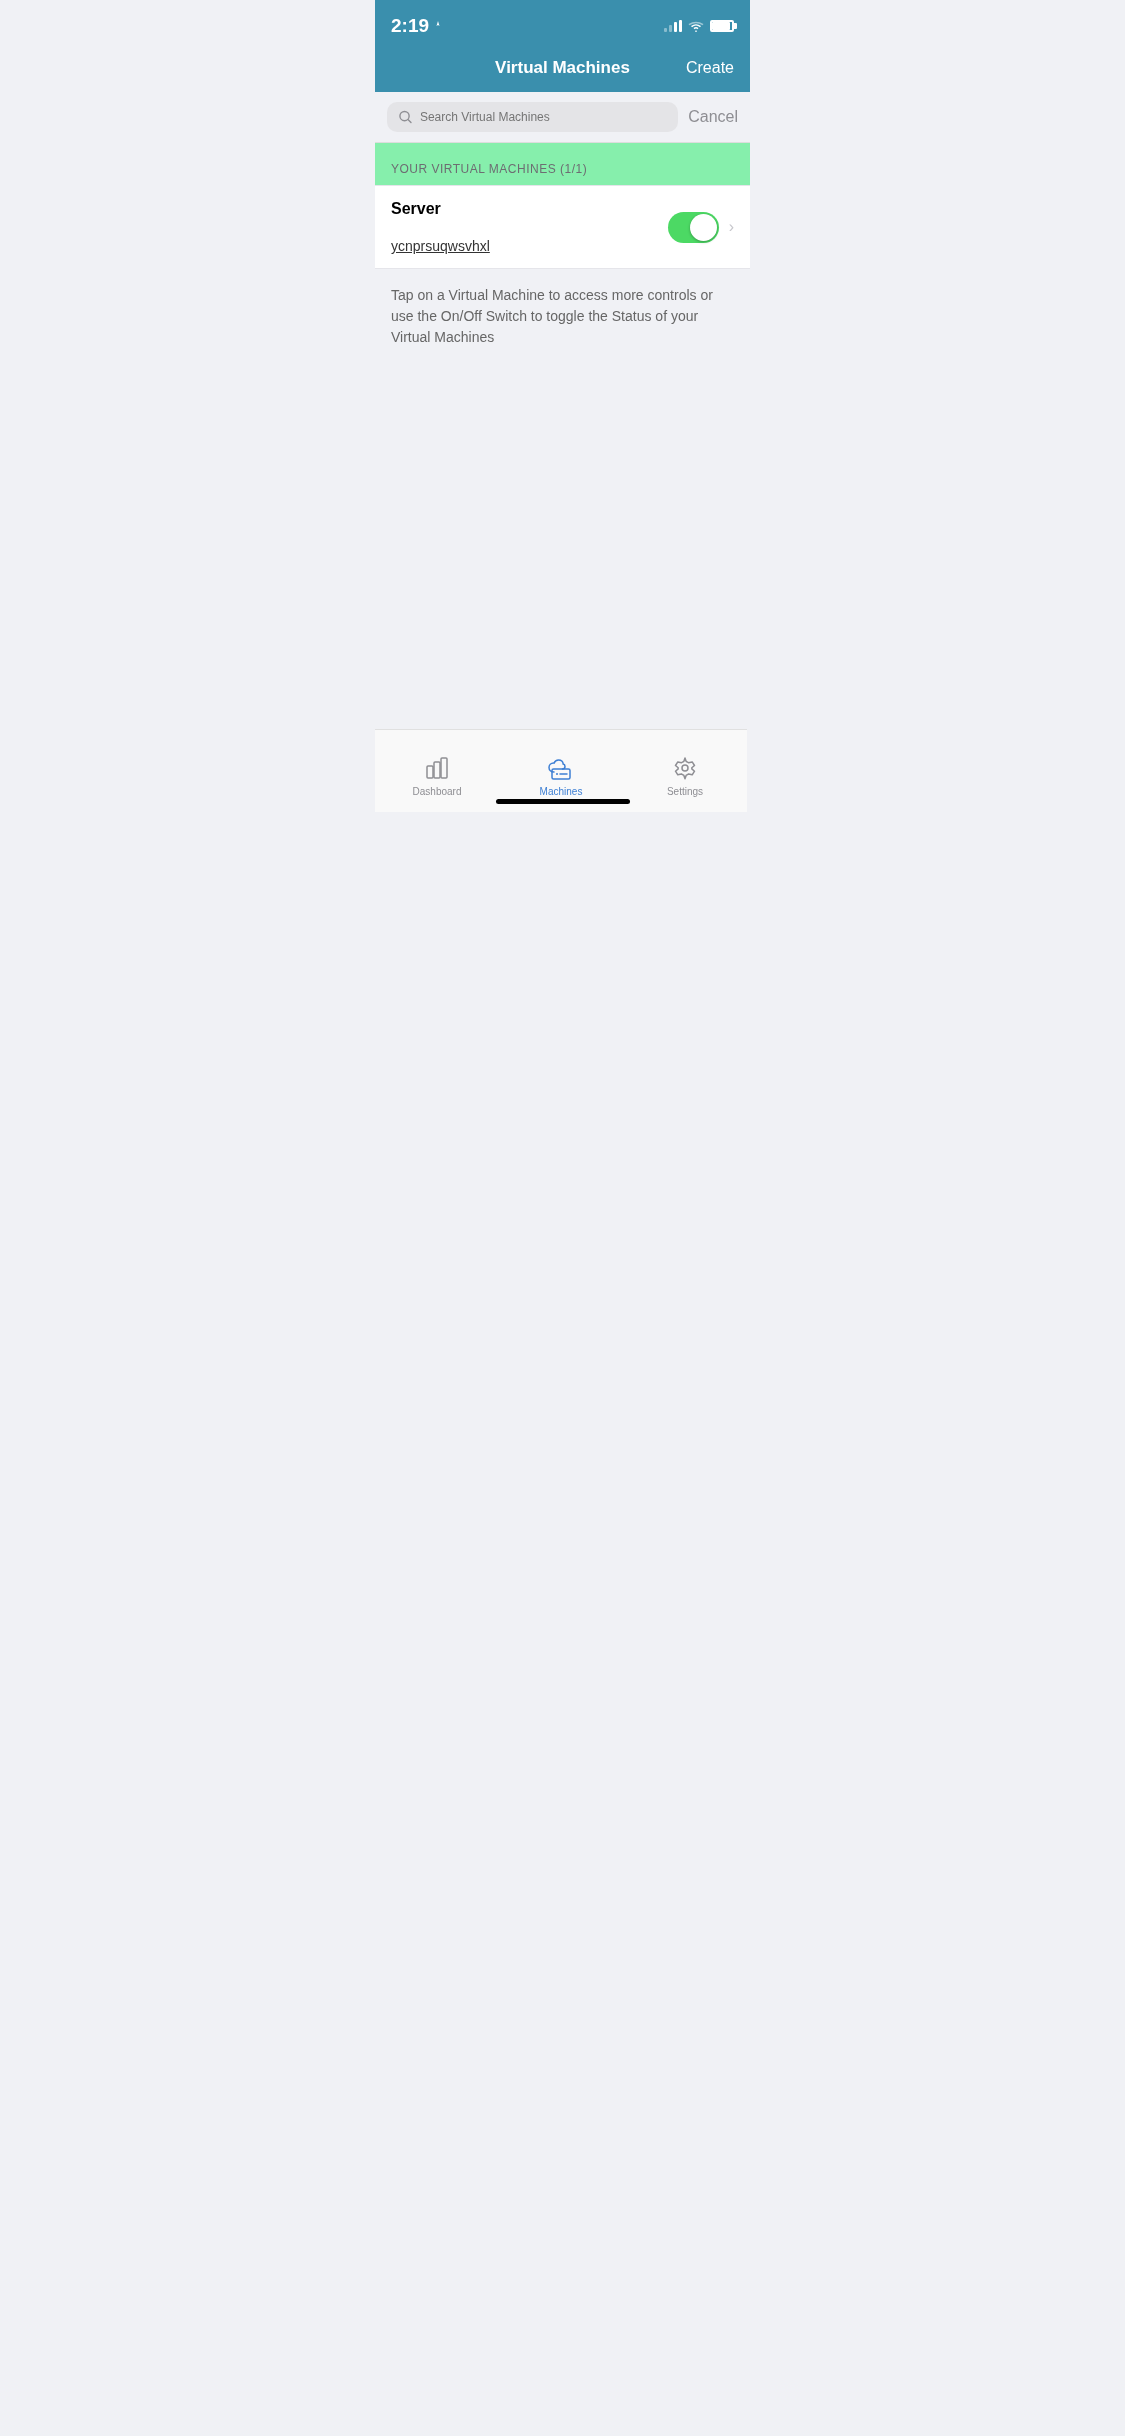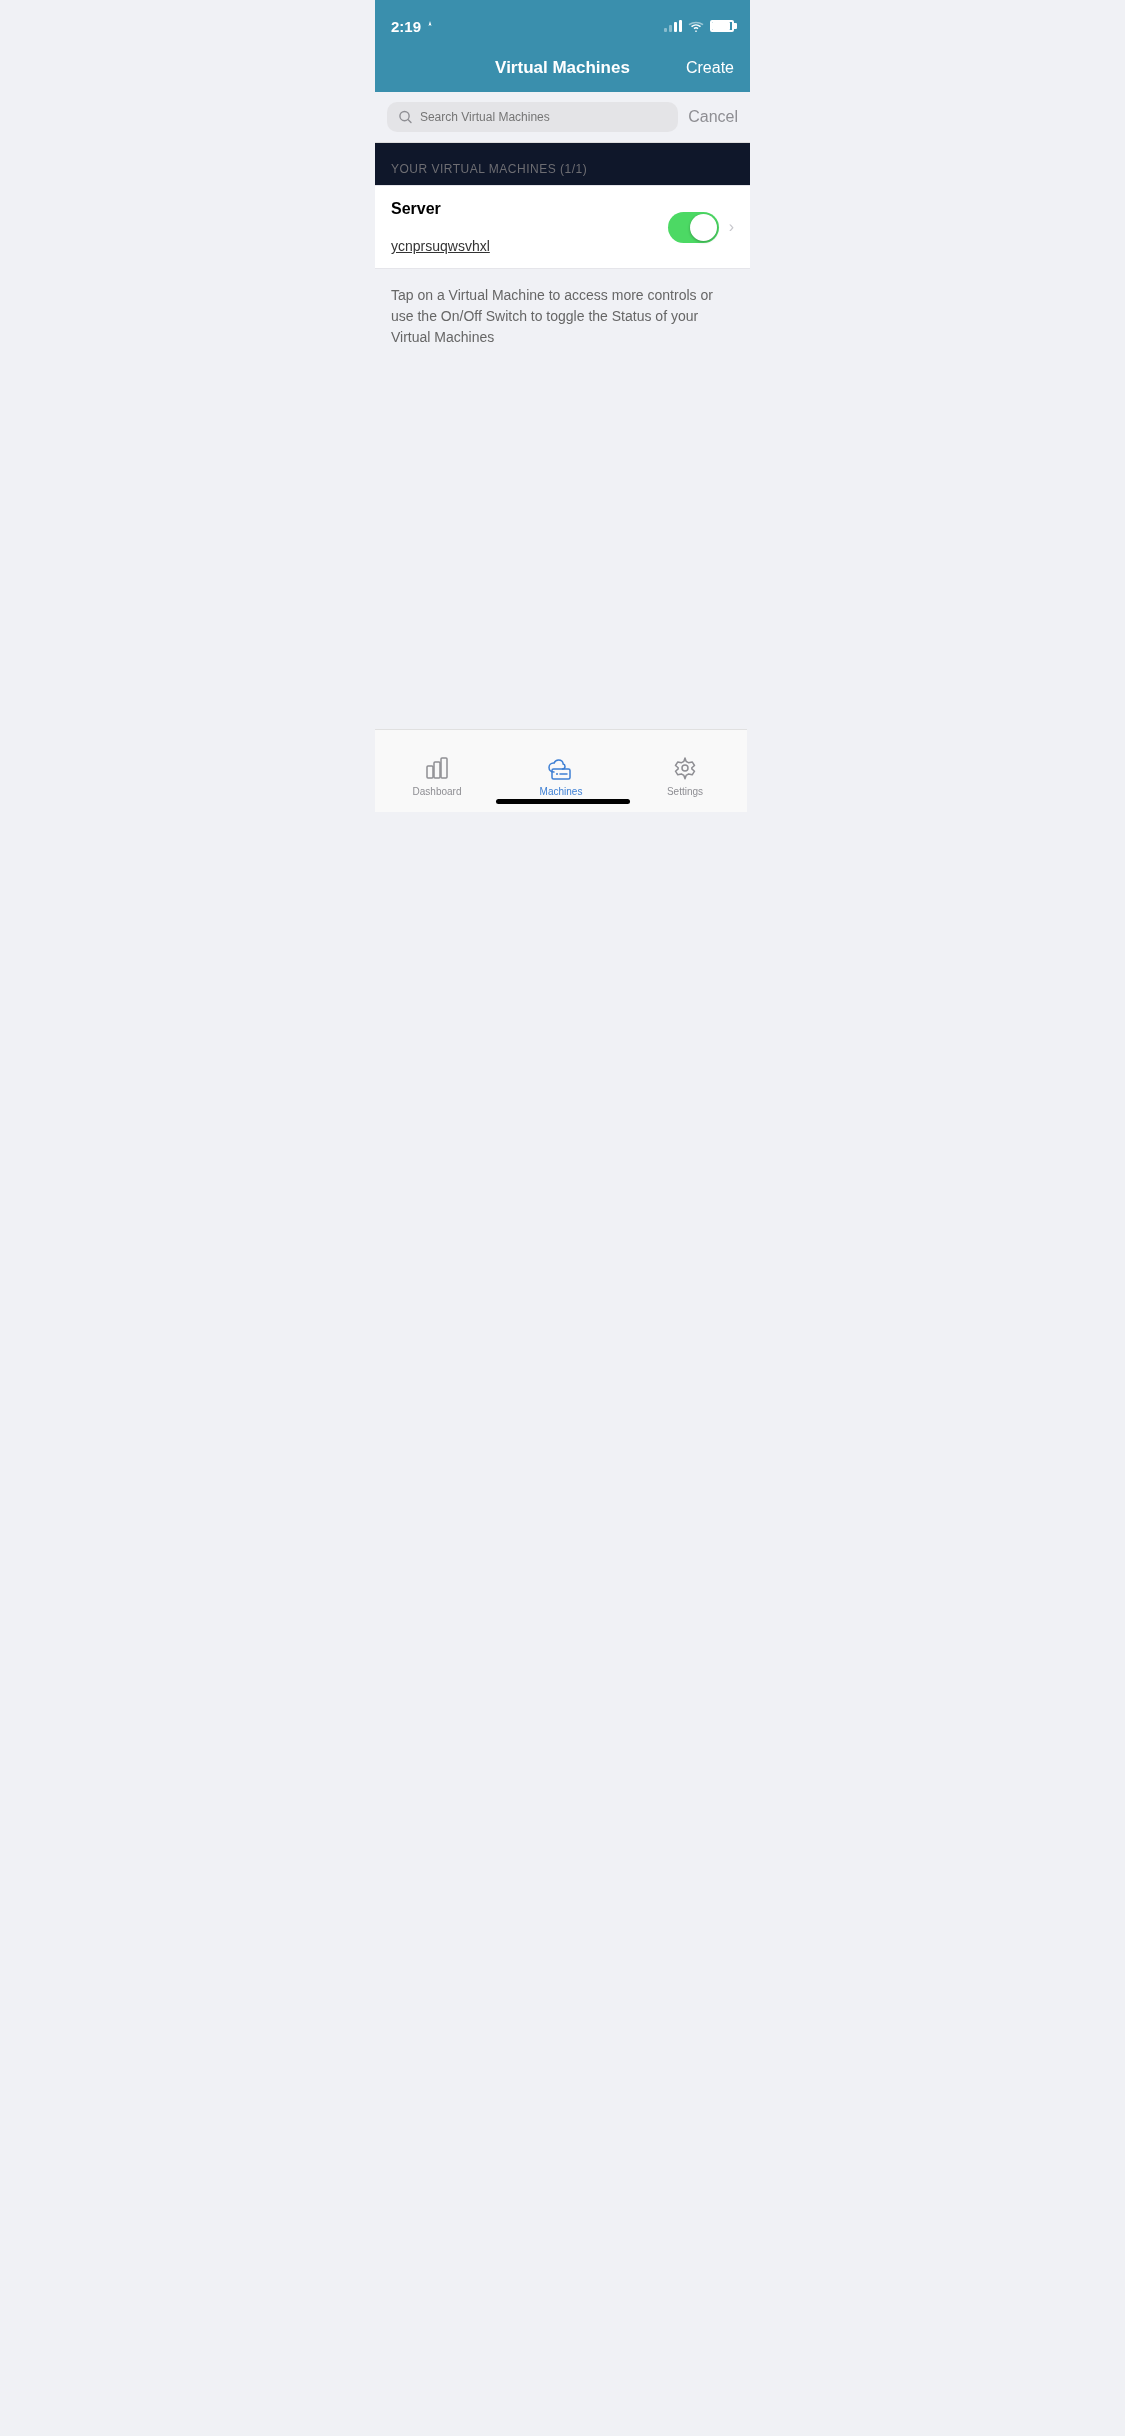--- a/index.html
+++ b/index.html
@@ -21,21 +21,21 @@
       height: 44px;
       display: flex;
       align-items: center;
       justify-content: space-between;
       padding: 0 16px;
       padding-top: 8px;
     }
 
     .status-time {
       color: white;
-      font-size: 15px;
+      font-size: 19px;
       font-weight: 600;
       display: flex;
       align-items: center;
       gap: 4px;
     }
 
     .status-icons {
       display: flex;
       align-items: center;
       gap: 6px;
@@ -147,21 +147,21 @@
     .cancel-btn {
       color: #8e8e93;
       font-size: 16px;
       cursor: pointer;
       white-space: nowrap;
     }
 
     
     .section-header {
       padding: 16px 16px 8px 16px;
-      background: #0f172a;
+      background: #86efac;
     }
 
     .section-title {
       color: #6d6d72;
       font-size: 12px;
       font-weight: 500;
       letter-spacing: 0.5px;
       text-transform: uppercase;
     }
 

